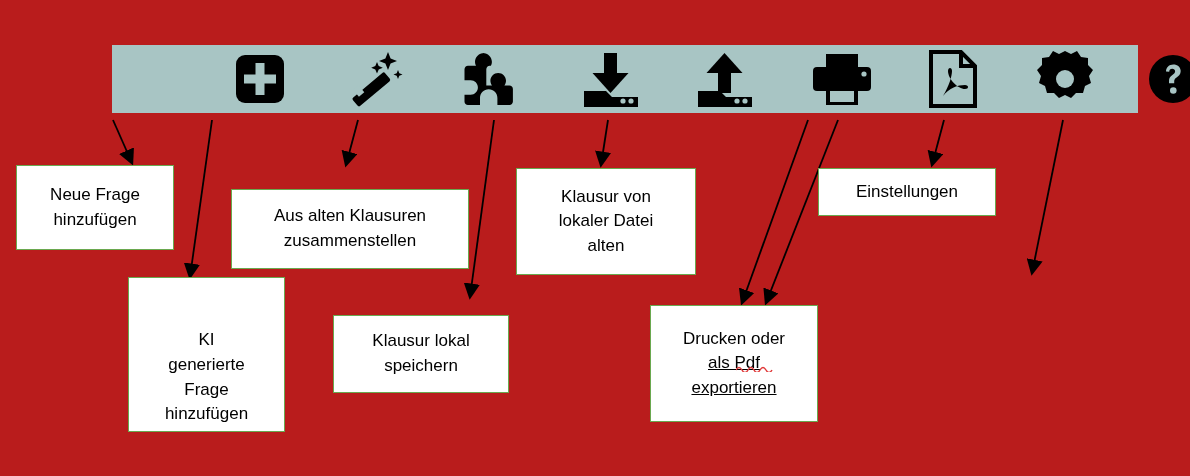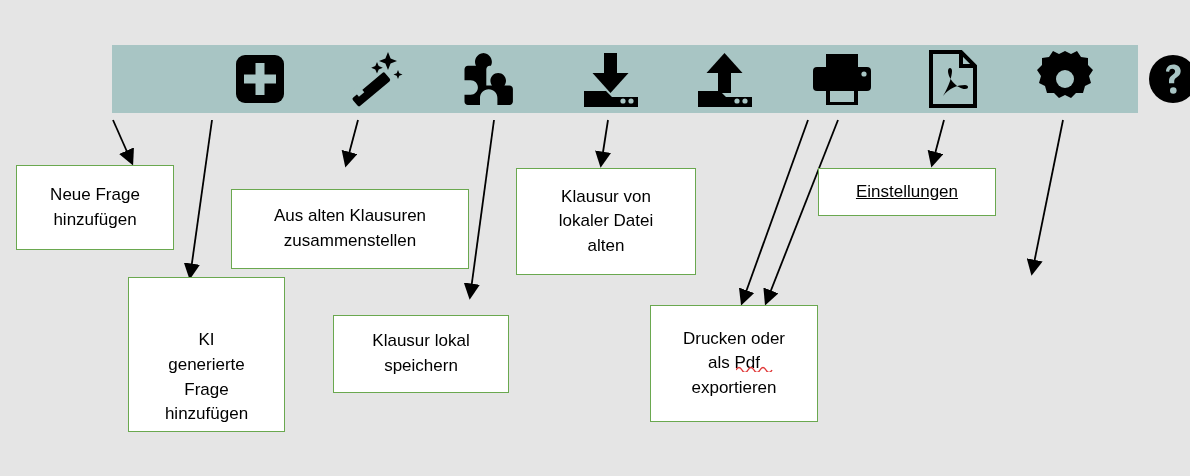--- a/index.html
+++ b/index.html
@@ -7,21 +7,21 @@
     padding: 0;
     background: #ffffff;
   }
   body {
     font-family: "Liberation Sans", sans-serif;
   }
   #canvas {
     position: relative;
     width: 1190px;
     height: 476px;
-    background: #e5e5e5;
+    background: #b91c1c;
     overflow: hidden;
   }
   
   #toolbar {
     position: absolute;
     left: 112px;
     top: 45px;
     width: 1026px;
     height: 68px;
     background: #a8c5c4;
@@ -48,21 +48,21 @@
     display: flex;
     align-items: center;
     justify-content: center;
     text-align: center;
     color: #000000;
     font-size: 17px;
     line-height: 1.45;
     padding: 4px 8px;
   }
   .callout span { display: block; }
-  .u { }
+  .u { text-decoration: underline; }
 
   
   #arrows {
     position: absolute;
     left: 0; top: 0;
     width: 1190px;
     height: 476px;
     pointer-events: none;
   }
   
@@ -222,21 +222,21 @@
   </div>
 
   <div class="callout" style="left:650px; top:305px; width:168px; height:117px;">
     <span>
       <span>Drucken oder</span>
       <span class="u">als Pdf</span>
       <span class="u">exportieren</span>
     </span>
   </div>
 
-  <div class="callout" style="left:818px; top:168px; width:178px; height:48px;text-decoration:underline;">
+  <div class="callout" style="left:818px; top:168px; width:178px; height:48px;">
     <span>
       <span>Einstellungen</span>
     </span>
   </div>
 
 
   <svg class="squiggle" style="left:736px; top:364px;" width="42" height="8">
     <path d="M0 6 q3 -5 6 0 t6 0 t6 0 t6 0 t6 0 t6 0" fill="none" stroke="#e03a3a" stroke-width="1.4"></path>
   </svg>
 

